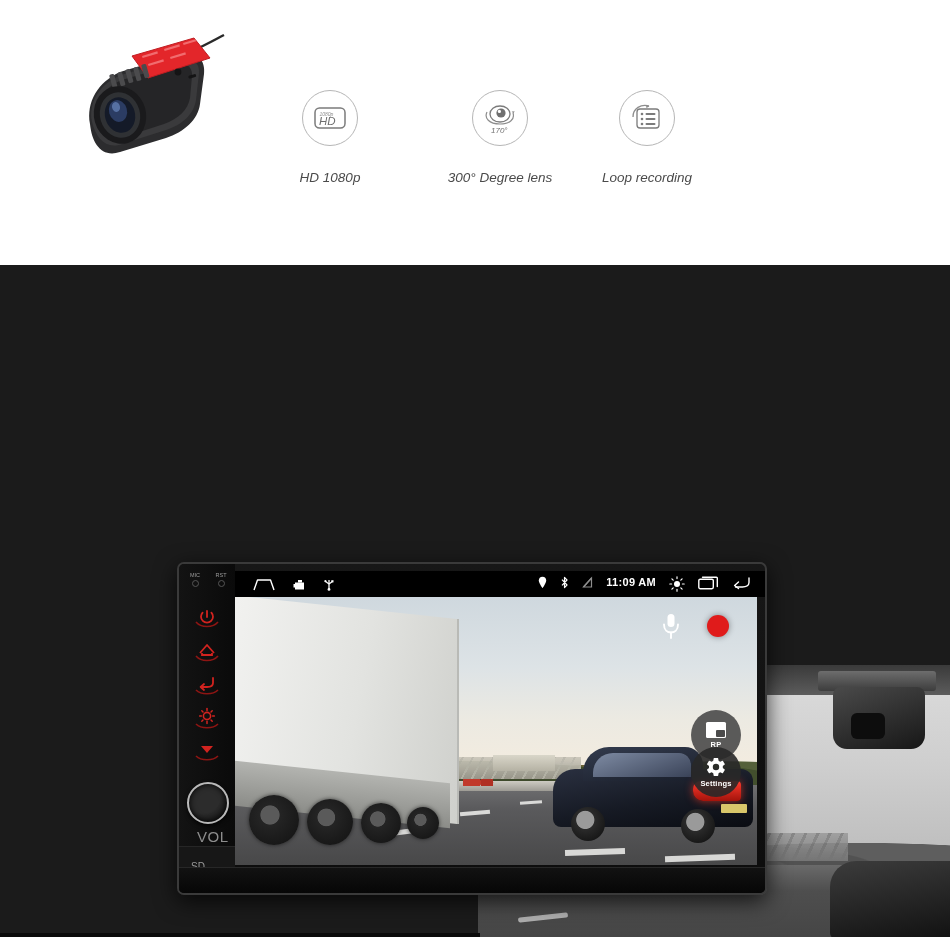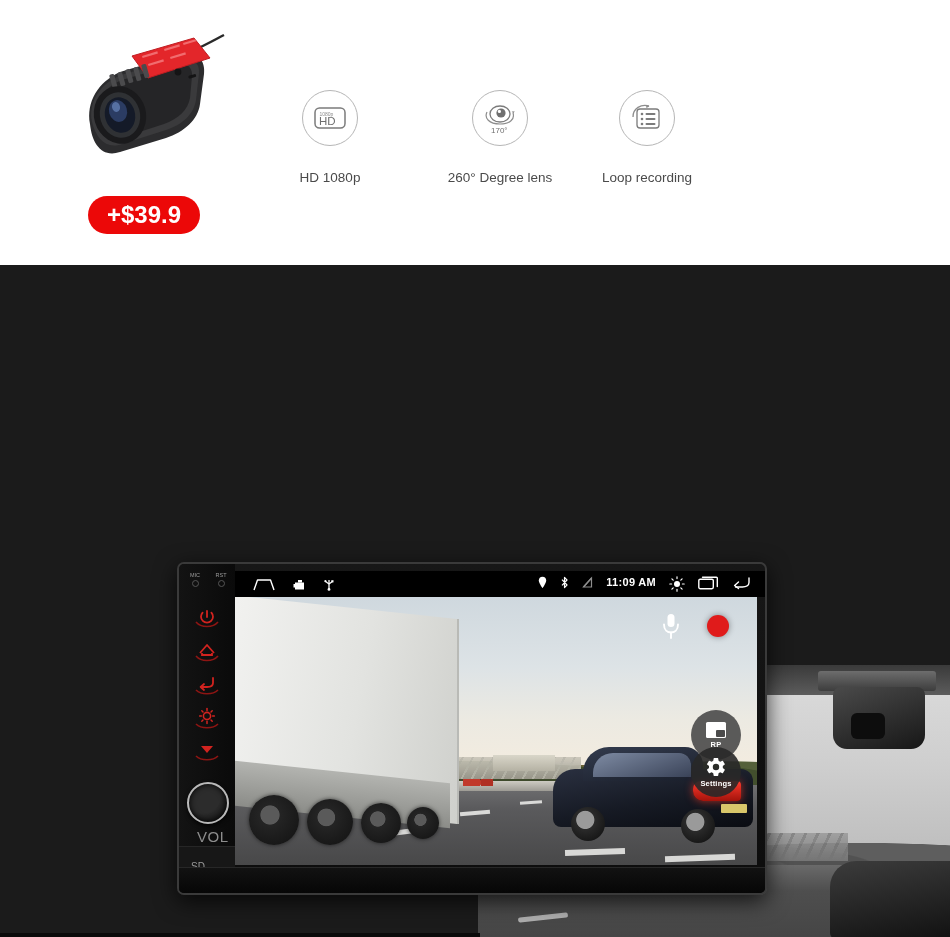--- a/index.html
+++ b/index.html
@@ -28,21 +28,21 @@
     background: #ec0808;
     border-radius: 19px;
     color: #ffffff;
     font-size: 24px; font-weight: bold;
     display: flex; align-items: center; justify-content: center;
     letter-spacing: 0px;
     line-height: 1;
   }
 
   
-  .features { position: absolute; left: 250px; top: 90px; width: 560px; height: 110px; }
+  .features { position: absolute; left: 250px; top: 90px; width: 560px; height: 110px; font-style: italic; }
   .feature { position: absolute; top: 0; width: 160px; text-align: center; }
   .feature.f1 { left: 0px; }
   .feature.f2 { left: 170px; }
   .feature.f3 { left: 317px; text-align: center; }
   .feat-circle {
     width: 56px; height: 56px; border: 1.4px solid #b6b6b6; border-radius: 50%;
     margin: 0 auto; display: flex; align-items: center; justify-content: center;
     background: #fff;
   }
   .feat-label {
@@ -319,21 +319,20 @@
         <ellipse cx="48" cy="83" rx="20" ry="23" transform="rotate(-16 48 83)" fill="#2f3134"></ellipse>
         <ellipse cx="48" cy="83" rx="15" ry="18" transform="rotate(-16 48 83)" fill="#141a28"></ellipse>
         <ellipse cx="46" cy="79" rx="9" ry="11" transform="rotate(-16 46 79)" fill="#2b3c63"></ellipse>
         <ellipse cx="44" cy="75" rx="4" ry="5" transform="rotate(-16 44 75)" fill="#6a86bd" opacity=".7"></ellipse>
 
         <rect x="116" y="44" width="8" height="3" rx="1.5" transform="rotate(-16 116 44)" fill="#141415"></rect>
         <ellipse cx="106" cy="40" rx="3.4" ry="3.4" fill="#141415"></ellipse>
       </svg>
     </div>
 
-    <div class="price-pill">+$39.9</div>
 
     <div class="features">
 
       <div class="feature f1">
         <div class="feat-circle">
           <svg width="38" height="28" viewBox="0 0 38 28">
             <rect x="4" y="4" width="30" height="20" rx="4.5" fill="none" stroke="#7b7b7b" stroke-width="1.5"></rect>
             <text x="8.5" y="11.5" font-family="Liberation Sans, sans-serif" font-size="5" fill="#8c8c8c">1080p</text>
             <text x="8" y="21" font-family="Liberation Sans, sans-serif" font-size="11.5" fill="#6f6f6f">HD</text>
           </svg>
@@ -345,21 +344,21 @@
         <div class="feat-circle">
           <svg width="40" height="34" viewBox="0 0 40 34">
             <ellipse cx="20" cy="13" rx="10" ry="8" fill="none" stroke="#7b7b7b" stroke-width="1.3"></ellipse>
             <circle cx="21" cy="12" r="4.6" fill="#6f6f6f"></circle>
             <circle cx="19.4" cy="10.4" r="1.6" fill="#ffffff"></circle>
             <path d="M7 11 C4 17 9 23 20 23 C30 23 35 18 33 12" fill="none" stroke="#8d8d8d" stroke-width="1.2"></path>
             <path d="M33.4 12.6 l1.3 -2.4 l-3 .3 z" fill="#8d8d8d"></path>
             <text x="11" y="32" font-family="Liberation Sans, sans-serif" font-size="8" fill="#6f6f6f">170°</text>
           </svg>
         </div>
-        <div class="feat-label">260° Degree lens</div>
+        <div class="feat-label">300° Degree lens</div>
       </div>
 
       <div class="feature f3">
         <div class="feat-circle">
           <svg width="40" height="34" viewBox="0 0 40 34">
             <rect x="10" y="8" width="22" height="19" rx="3" fill="none" stroke="#7b7b7b" stroke-width="1.3"></rect>
             <g fill="#7b7b7b">
               <circle cx="15" cy="13" r="1.3"></circle>
                 <rect x="18.5" y="12" width="10" height="2" rx="1"></rect>
               <circle cx="15" cy="18" r="1.3"></circle>

